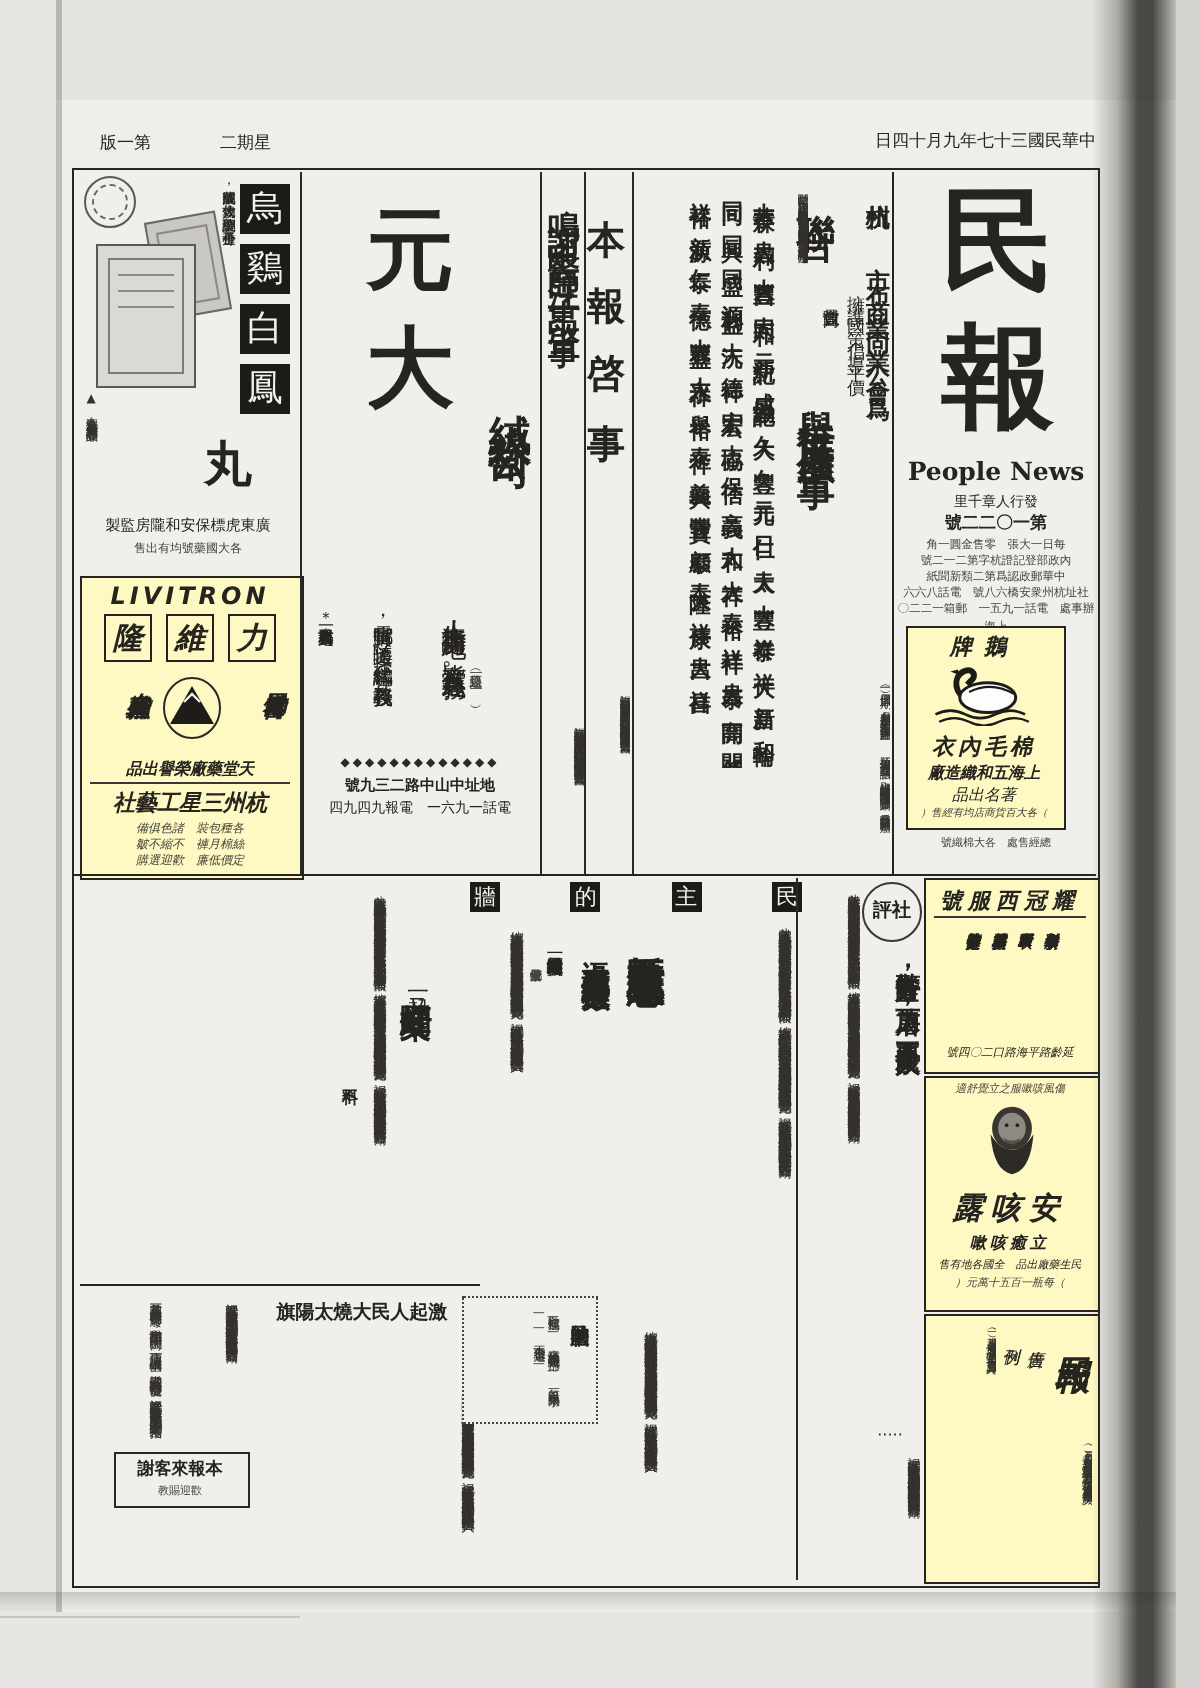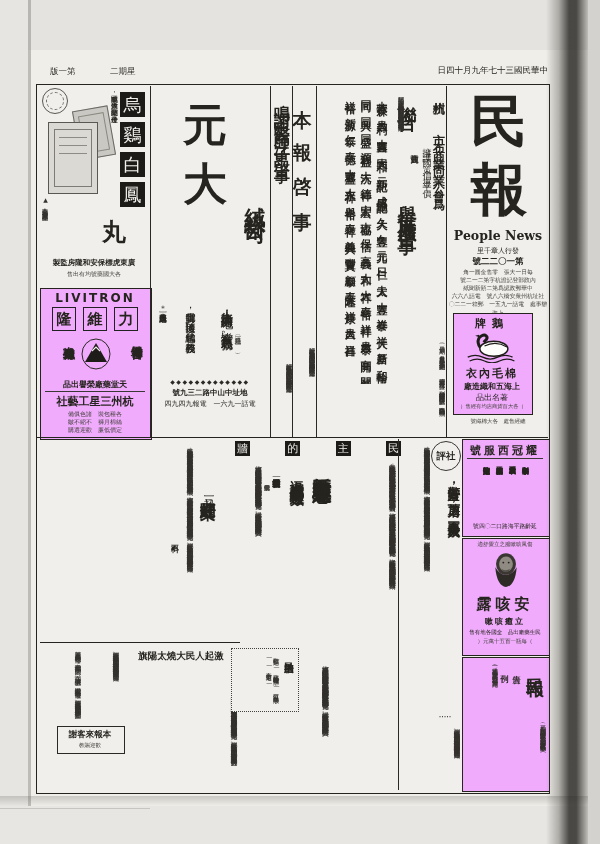--- a/index.html
+++ b/index.html
@@ -3,21 +3,21 @@
 <meta charset="utf-8">
 <title>民報</title>
 <style>
   html,body{margin:0;padding:0;}
   body{width:600px;height:844px;position:relative;background:#dcdbd7;
        font-family:"DejaVu Sans",sans-serif;color:#26241f;}
   #canvas{position:absolute;left:0;top:0;width:600px;height:844px;overflow:hidden;background:#efeee9;}
   .abs{position:absolute;}
   .v{writing-mode:vertical-rl;text-orientation:upright;}
   .g{font-size:7px;line-height:1.3;color:#34322e;overflow:hidden;letter-spacing:.5px;}
-  .bx{border:1.2px solid #26241f;background:#f0abfc;}
+  .bx{border:1.2px solid #26241f;background:#fef9c3;font-style:italic;}
   .ctr{text-align:center;}
   .serif{font-family:"DejaVu Serif","Liberation Serif",serif;}
   .tile{background:#1c1b18;color:#f2f1ec;text-align:center;position:absolute;}
   .ovh{overflow:hidden;}
 </style>
 </head>
 <body>
 
 <div id="canvas">
 
@@ -47,21 +47,21 @@
     <div class="abs" style="left:36px;top:20px;width:34px;height:48px;background:#c9c8c3;border:1px solid #6a6862;transform:rotate(-10deg);">
       <div class="abs" style="left:4px;top:5px;right:4px;bottom:5px;border:1px solid #8a887f;"></div>
     </div>
     <div class="abs" style="left:8px;top:34px;width:48px;height:70px;background:#dad9d4;border:1px solid #5a5852;">
       <div class="abs" style="left:5px;top:6px;right:5px;bottom:6px;border:1px solid #7d7b73;"></div>
       <div class="abs" style="left:10px;top:14px;right:10px;height:1px;background:#8d8b83;"></div>
       <div class="abs" style="left:10px;top:22px;right:10px;height:1px;background:#8d8b83;"></div>
       <div class="abs" style="left:10px;top:30px;right:10px;height:1px;background:#8d8b83;"></div>
     </div>
     <div class="abs v g" style="left:0;top:108px;height:78px;width:9px;font-size:6px;">▲本丸法製精良補血調經養顏珍品▼</div>
-    <div class="abs ctr" style="left:0;top:170px;width:108px;font-size:7.5px;font-weight:bold;">製監房隴和安保標虎東廣</div>
+    <div class="abs ctr" style="left:0;top:170px;width:108px;font-size:7.5px;font-weight:normal;">製監房隴和安保標虎東廣</div>
     <div class="abs ctr" style="left:0;top:182px;width:108px;font-size:6px;color:#45433e;">售出有均號藥國大各</div>
   </div>
 
   <div class="abs bx" style="left:40px;top:288px;width:110px;height:150px;z-index:3;">
     <div class="abs ctr" style="left:0;top:2px;width:108px;font-size:12px;font-weight:bold;letter-spacing:2px;">LIVITRON</div>
     <div class="abs" style="left:0;top:18px;width:108px;display:flex;flex-direction:row-reverse;justify-content:center;gap:7px;">
       <span style="width:22px;height:22px;border:1.5px solid #222;text-align:center;line-height:22px;font-size:15px;font-weight:700;">力</span>
       <span style="width:22px;height:22px;border:1.5px solid #222;text-align:center;line-height:22px;font-size:15px;font-weight:700;">維</span>
       <span style="width:22px;height:22px;border:1.5px solid #222;text-align:center;line-height:22px;font-size:15px;font-weight:700;">隆</span>
     </div>

